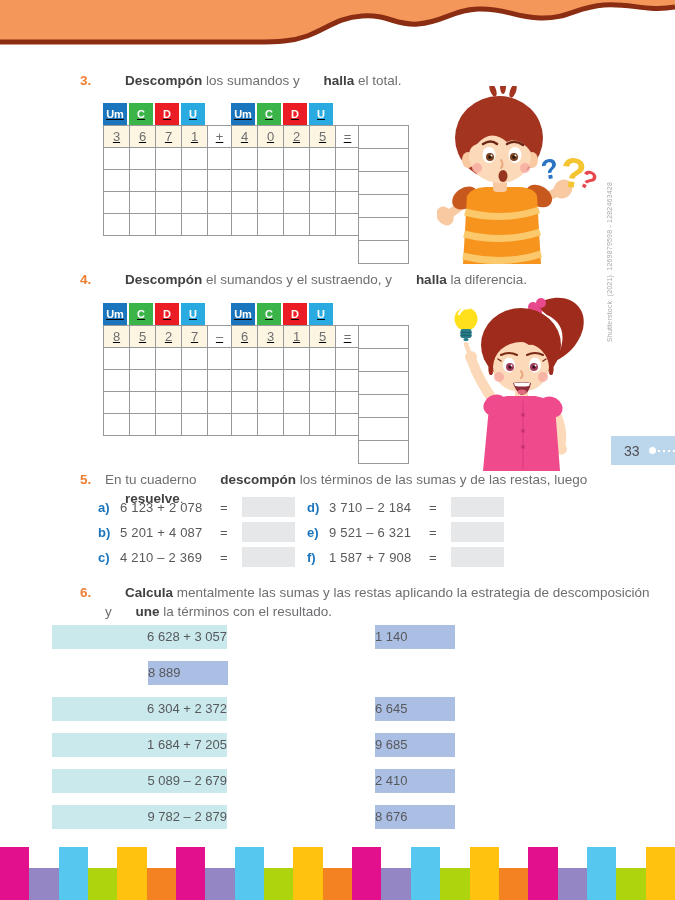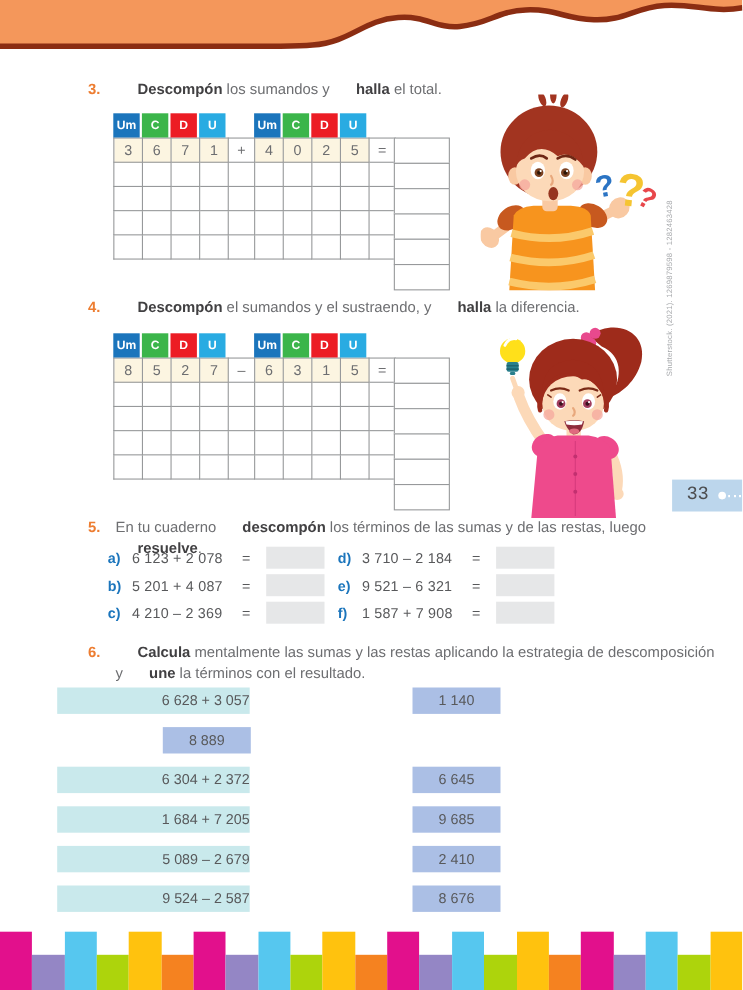--- a/index.html
+++ b/index.html
@@ -10,59 +10,59 @@
   
   .topband { position:absolute; top:0; left:0; }
 
   
   .heading { position:absolute; left:80px; display:flex; gap:6px; font-size:13.5px; line-height:19px; color:#6D6E71; }
   .exnum { font-weight:bold; color:#ED7D31; width:19px; flex:none; }
   .extext { max-width:548px; }
   .extext b { color:#414042;padding-left:20px; }
 
   
-  .dutable { position:absolute; width:357px; }
+  .dutable { position:absolute; width:357px;text-decoration:underline; }
   .hdrrow { display:flex; height:22px; }
   .hc { width:24px; margin-right:2px; color:#fff; font-weight:bold; font-size:11px;
         display:flex; align-items:center; justify-content:center; }
   .hc.um { background:#1B75BC; }
   .hc.c  { background:#3BB54A; }
   .hc.d  { background:#EC1C24; }
   .hc.u  { background:#29ABE2; }
   .hgap  { width:24px; }
   table.grid { border-collapse:collapse; table-layout:fixed; width:256px; }
   table.grid td { border:1px solid #97999B; height:22px; padding:0; text-align:center;
                   font-size:13px; color:#6D6E71; background:#fff; }
   table.grid td.cream { background:#FCF5E1; }
   col.cd { width:26px; } col.co { width:24px; }
   .anscol { position:absolute; left:255px; top:22px; width:51px; }
   .anscell { height:24px; border:1px solid #97999B; margin-top:-1px; background:#fff; }
   .anscell:first-child { margin-top:0; }
 
   
   .badge { position:absolute; right:0; top:436px; width:64px; height:29px; background:#BCD6EC;
            display:flex; align-items:center; }
-  .badge .num { font-size:17px; color:#4D4E50; margin-left:13px;font-family:Liberation Mono, monospace; }
+  .badge .num { font-size:14px; color:#4D4E50; margin-left:13px; }
   .badge .dot { width:7px; height:7px; border-radius:50%; background:#fff; margin-left:9px; flex:none; }
   .badge .dots { flex:1; height:2px; margin-left:2px;
                  background-image:repeating-linear-gradient(to right,#fff 0 2px,transparent 2px 5px); }
 
   
   .row5 { position:absolute; left:98px; display:flex; height:20px; align-items:center;
           font-size:13px; color:#58595B; }
   .item5 { display:flex; align-items:center; width:209px; }
   .item5 .lbl { color:#1B75BC; font-weight:bold; width:22px; }
   .item5 .expr { width:100px; letter-spacing:0.2px; }
   .item5 .eq { width:12px; }
   .item5 .ansbox { width:53px; height:20px; background:#E6E7E8; margin-left:10px; }
 
   
   .row6 { position:absolute; left:0; display:flex; font-size:13px; color:#58595B; }
   .opbox  { margin-left:52px; width:175px; height:24px; background:#C9E9EC; text-align:right; line-height:24px; }
-  .resbox { margin-left:148px; width:80px;  height:24px; background:#ABBFE5; text-align:center; line-height:24px; }
+  .resbox { margin-left:148px; width:80px;  height:24px; background:#ABBFE5; line-height:24px; }
 
   
   .credit { position:absolute; left:606px; top:152px; height:190px; writing-mode:vertical-rl;
             transform:rotate(180deg); font-size:7px; color:#A7A9AC; letter-spacing:0.2px; white-space:nowrap; }
 
   
   .footer { position:absolute; bottom:0; left:0; width:675px; height:53px; display:flex; align-items:flex-end; }
   .fbar { flex:1; }
   .fbar.tall { height:53px; }
   .fbar.short { height:32px; }
@@ -465,21 +465,21 @@
   </div>
   <div class="row6" style="top:733px">
     <div class="opbox">1 684 + 7 205</div>
     <div class="resbox">9 685</div>
   </div>
   <div class="row6" style="top:769px">
     <div class="opbox">5 089 – 2 679</div>
     <div class="resbox">2 410</div>
   </div>
   <div class="row6" style="top:805px">
-    <div class="opbox">9 524 – 2 587</div>
+    <div class="opbox">9 782 – 2 879</div>
     <div class="resbox">8 676</div>
   </div>
 
   <div class="footer">
       <div class="fbar tall" style="background: rgb(226, 16, 140);"></div>
       <div class="fbar short" style="background: rgb(148, 134, 197);"></div>
       <div class="fbar tall" style="background: rgb(86, 199, 239);"></div>
       <div class="fbar short" style="background: rgb(173, 212, 12);"></div>
       <div class="fbar tall" style="background: rgb(255, 194, 14);"></div>
       <div class="fbar short" style="background: rgb(245, 130, 32);"></div>

